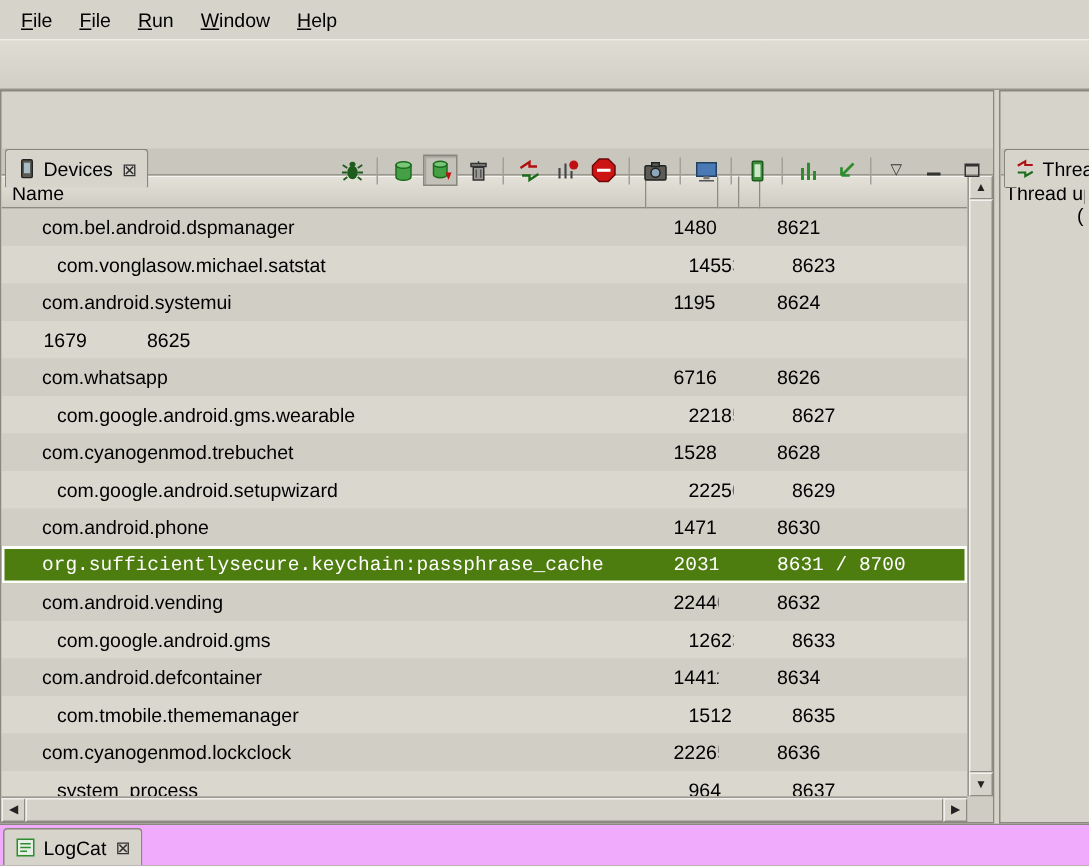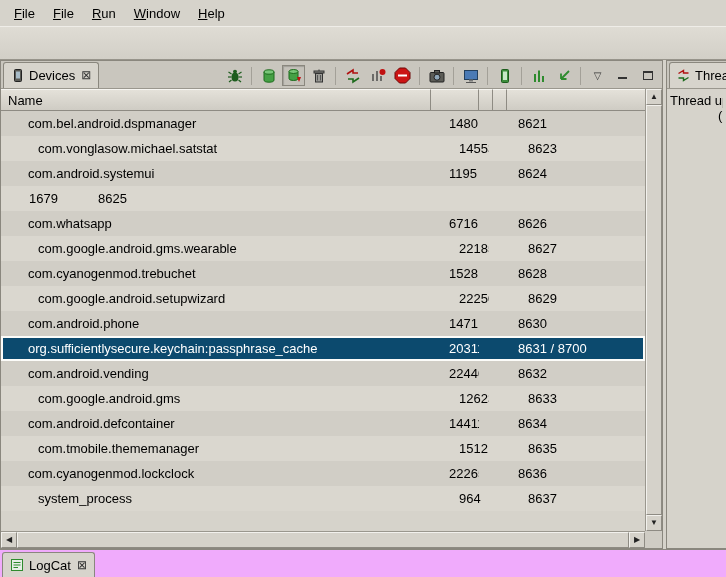--- a/index.html
+++ b/index.html
@@ -45,26 +45,27 @@
   .splitter { width: 3px; background: #d6d3cb; }
   .right-panel {
     flex: 1;
     border: 1px solid #8a877e; border-right: none;
     background: #d6d3cb;
     overflow: hidden;
     display: flex; flex-direction: column;
   }
 
   .panel-header {
-    height: 28px; flex: none;
+    height: 18px; flex: none;
     background: #c9c6be;
     border-bottom: 1px solid #9a978e;
-    display: flex; align-items: center;
+    display: flex; align-items: flex-start;
     position: relative;
     white-space: nowrap;
+    margin-top: 38px;
   }
   .tab {
     display: flex; align-items: center; gap: 5px;
     height: 26px; padding: 0 7px; margin-left: 2px;
     background: #d7d4cc;
     border: 1px solid #8a877e; border-bottom: none;
     border-radius: 3px 3px 0 0;
     font-size: 13px; white-space: nowrap;
   }
   .tab-close { color: #333; font-size: 12px; margin-left: 1px; }
@@ -111,22 +112,23 @@
   .th-name { width: 430px; }
   .th-pid  { width: 48px; }
   .th-sp1, .th-sp2 { width: 14px; padding-left: 0; }
   .th-port { flex: 1; border-right: none; }
 
   .tbody { flex: 1; overflow: hidden; }
   .row { display: flex; align-items: center; height: 25px; font-size: 13px; }
   .row.even { background: #d1cec6; }
   .row.odd  { background: #dad7cf; padding-left: 10px; }
   .row.selected {
-    background: #0c4a6e; color: #fff;
+    background: #4d7c0f; color: #fff;
     box-shadow: inset 0 0 0 2px #fcfcf9;
+    font-family: Liberation Mono, monospace;
   }
   .cell { overflow: hidden; white-space: nowrap; }
   .cell-name { width: 430px; padding-left: 27px; }
   .cell-pid  { width: 48px; padding-left: 18px; }
   .cell-sp1, .cell-sp2 { width: 14px; }
   .cell-port { flex: 1; padding-left: 11px; }
 
   
   .vscroll {
     grid-column: 2; grid-row: 1;

